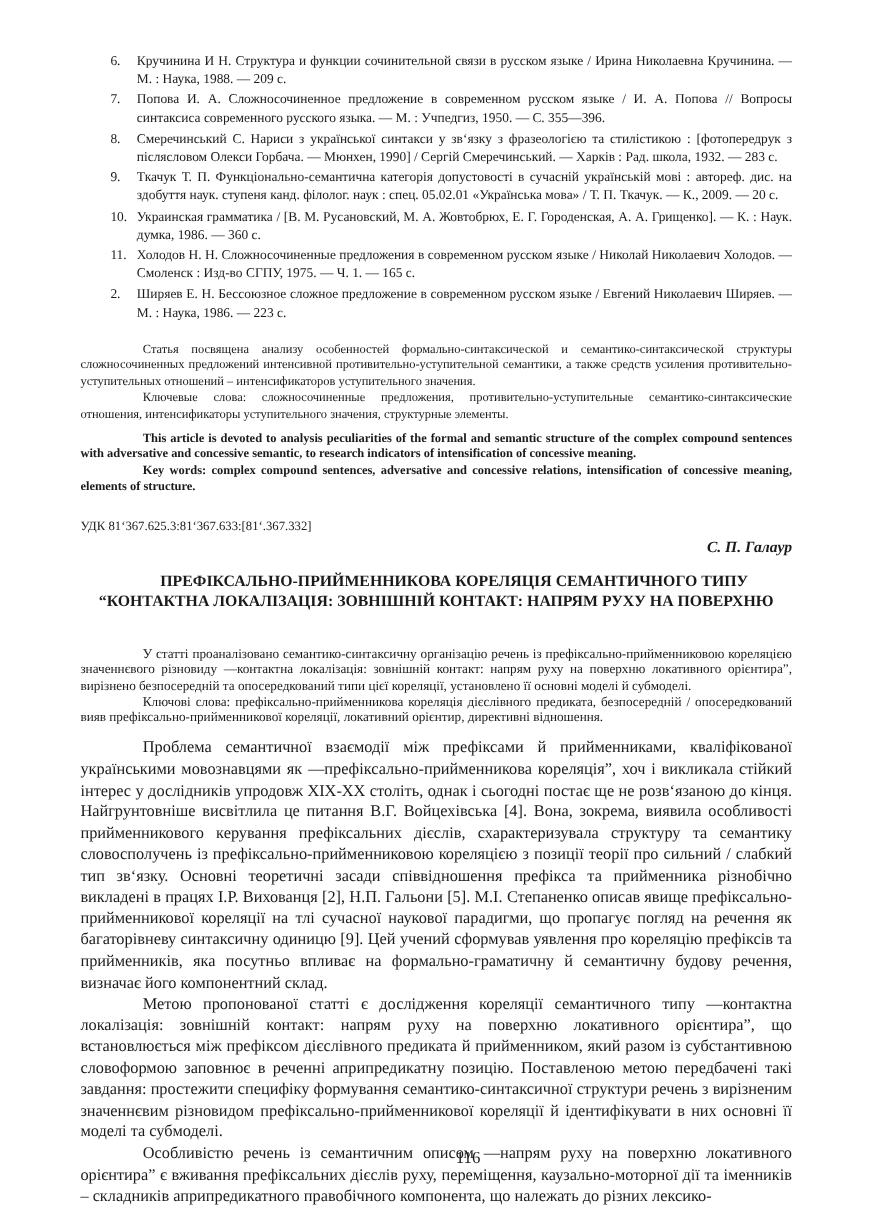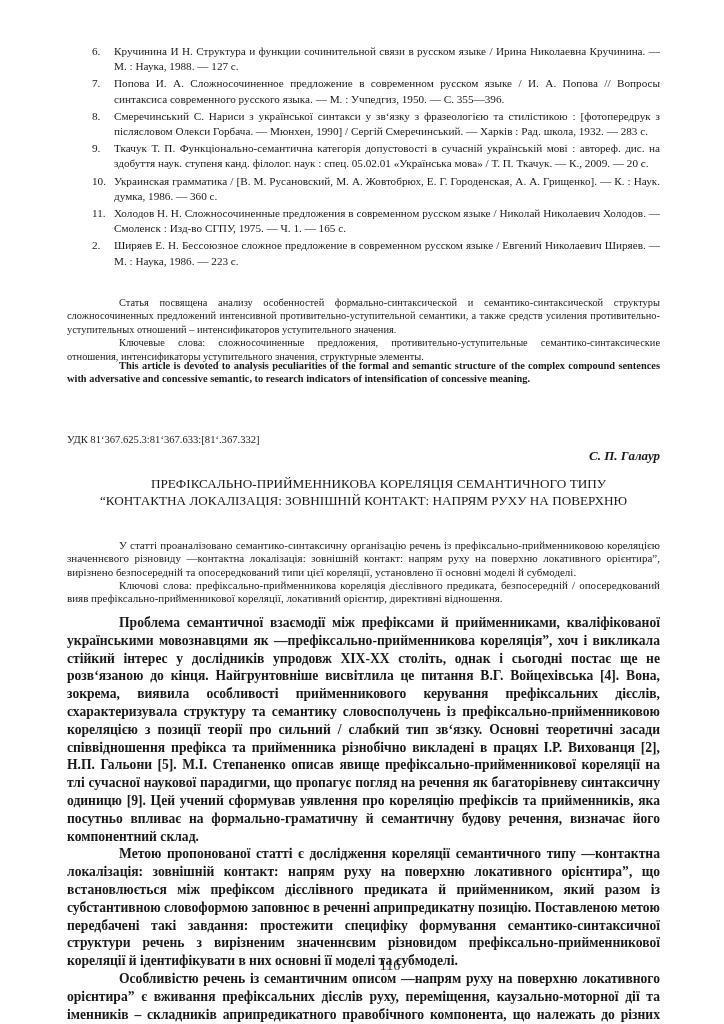--- a/index.html
+++ b/index.html
@@ -11,46 +11,46 @@
 
   
   .refs { position: absolute; left: 92px; top: 44px; width: 568px; font-size: 11.2px; line-height: 15.2px; }
   .ref { display: flex; margin-bottom: 2px; }
   .ref-num { width: 22px; flex: 0 0 22px; text-align: left; }
   .ref-text { flex: 1; text-align: justify; }
 
   
   .abs { position: absolute; left: 67px; width: 593px; font-size: 10.4px; line-height: 13.4px; text-align: justify; }
   .abs p { margin: 0; text-indent: 52px; }
-  .abs-ru { top: 296px; }
+  .abs-ru { top: 285px; }
   .abs-en { top: 359px; font-weight: bold; }
 
   .udc { position: absolute; left: 67px; top: 434px; font-size: 10.6px; }
   .author { position: absolute; right: 64px; top: 448px; font-size: 13px; font-style: italic; font-weight: bold; }
 
   .title { position: absolute; left: 67px; top: 475px; width: 593px; text-align: center;
-           font-size: 13.2px; line-height: 17px; font-weight: normal; }
+           font-size: 13.2px; line-height: 17px; font-weight: bold; }
   .title .l1 { padding-left: 30px; }
 
   .abs-ua { top: 539px; font-size: 11px; line-height: 13.3px; }
 
   .body { position: absolute; left: 67px; top: 614px; width: 593px; font-size: 13.6px; line-height: 17.8px; text-align: justify; }
-  .body p { margin: 0; text-indent: 52px; font-weight: bold; }
+  .body p { margin: 0; text-indent: 52px; }
 
   .page-num { position: absolute; left: 0; width: 724px; top: 958px; text-align: center; font-size: 14px; padding-left: 28px; }
 </style>
 </head>
 <body>
 
 <div class="page">
 
   <div class="refs">
     <div class="ref">
       <span class="ref-num">6.</span>
-      <span class="ref-text">Кручинина И Н. Структура и функции сочинительной связи в русском языке / Ирина Николаевна Кручинина. — М. : Наука, 1988. — 127 с.</span>
+      <span class="ref-text">Кручинина И Н. Структура и функции сочинительной связи в русском языке / Ирина Николаевна Кручинина. — М. : Наука, 1988. — 209 с.</span>
     </div>
     <div class="ref">
       <span class="ref-num">7.</span>
       <span class="ref-text">Попова И. А. Сложносочиненное предложение в современном русском языке / И. А. Попова // Вопросы синтаксиса современного русского языка. — М. : Учпедгиз, 1950. — С. 355—396.</span>
     </div>
     <div class="ref">
       <span class="ref-num">8.</span>
       <span class="ref-text">Смеречинський С. Нариси з української синтакси у зв‘язку з фразеологією та стилістикою : [фотопередрук з післясловом Олекси Горбача. — Мюнхен, 1990] / Сергій Смеречинський. — Харків : Рад. школа, 1932. — 283 с.</span>
     </div>
     <div class="ref">
@@ -71,20 +71,21 @@
     </div>
   </div>
 
   <div class="abs abs-ru">
     <p>Статья посвящена анализу особенностей формально-синтаксической и семантико-синтаксической структуры сложносочиненных предложений интенсивной противительно-уступительной семантики, а также средств усиления противительно-уступительных отношений – интенсификаторов уступительного значения.</p>
     <p>Ключевые слова: сложносочиненные предложения, противительно-уступительные семантико-синтаксические отношения, интенсификаторы уступительного значения, структурные элементы.</p>
   </div>
 
   <div class="abs abs-en">
     <p>This article is devoted to analysis peculiarities of the formal and semantic structure of the complex compound sentences with adversative and concessive semantic, to research indicators of intensification of concessive meaning.</p>
+    <p>Key words: complex compound sentences, adversative and concessive relations, intensification of concessive meaning, elements of structure.</p>
   </div>
 
   <div class="udc">УДК 81‘367.625.3:81‘367.633:[81‘.367.332]</div>
   <div class="author">С. П. Галаур</div>
 
   <div class="title">
     <div class="l1">ПРЕФІКСАЛЬНО-ПРИЙМЕННИКОВА КОРЕЛЯЦІЯ СЕМАНТИЧНОГО ТИПУ</div>
     <div>“КОНТАКТНА ЛОКАЛІЗАЦІЯ: ЗОВНІШНІЙ КОНТАКТ: НАПРЯМ РУХУ НА ПОВЕРХНЮ</div>
   </div>
 

